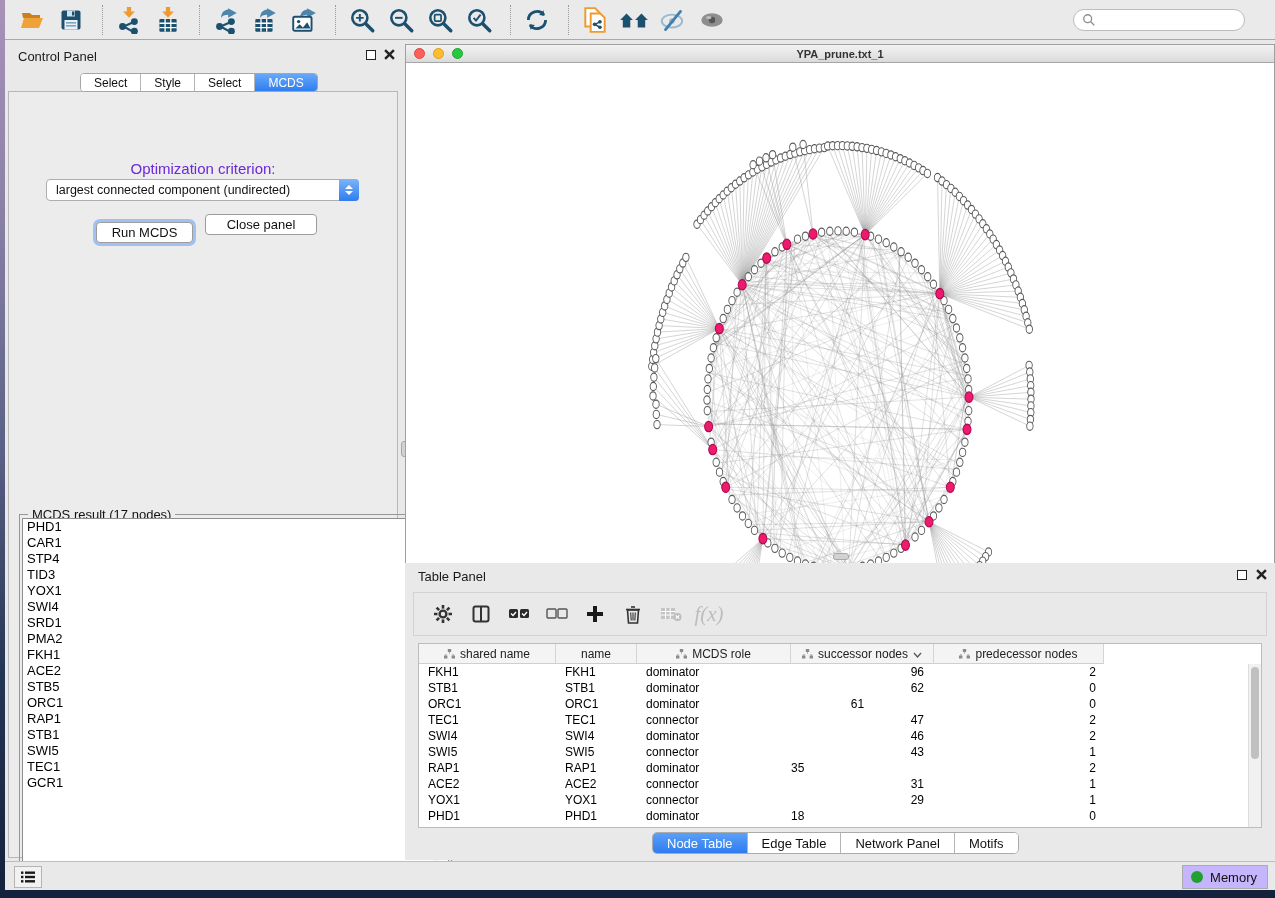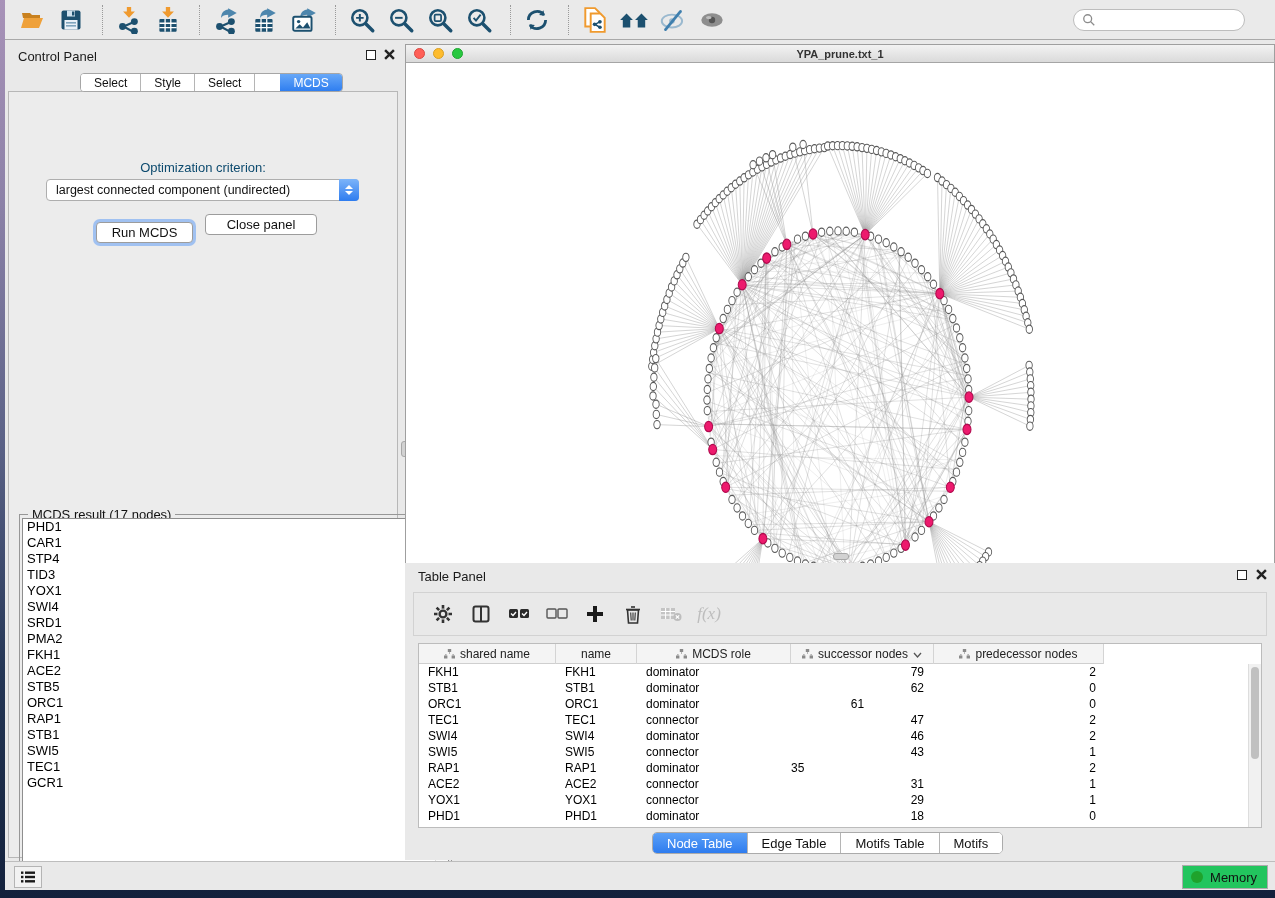--- a/index.html
+++ b/index.html
@@ -20,24 +20,24 @@
 
   
   .control-panel { position:absolute; left:3px; top:44px; width:393px; height:814px; }
   .cp-titlebar { position:absolute; top:0; left:0; right:0; height:26px; }
   .cp-title { position:absolute; left:10px; top:5px; font-size:13px; color:#1a1a1a; }
   .panel-btns { position:absolute; right:6px; top:5px; display:flex; gap:8px; align-items:center; }
   .float-glyph { width:10px; height:10px; border:1.5px solid #222; background:#fff; }
   .tabs-row { position:absolute; left:72px; top:29px; height:19px; display:flex; border:1px solid #a6a6a6;
     border-radius:4px; overflow:hidden; background:#fff; z-index:3; }
   .tab { font-size:12px; padding:2px 13px; border-right:1px solid #b5b5b5; color:#111; background:#fff; line-height:15px; }
-  .tab:last-child { border-right:none;margin-left:25px; }
+  .tab:last-child { border-right:none; }
   .tab.active { background:linear-gradient(180deg,#67a8f8,#2f7ef0); color:#fff; }
   .cp-content { position:absolute; left:0; top:47px; right:3px; bottom:0; background:#ececec; border:1px solid #b7b7b7; }
-  .opt-label { position:absolute; left:0; right:0; top:68px; text-align:center; font-size:13px; color:#0c4a6e; }
+  .opt-label { position:absolute; left:0; right:0; top:68px; text-align:center; font-size:15px; color:#6d28d9; }
   .dropdown { position:absolute; left:37px; top:87px; width:313px; height:22px; background:#fff;
     border:1px solid #aeaeae; border-radius:4px; display:flex; align-items:center; }
   .dropdown .dd-text { flex:1; font-size:12.5px; padding-left:9px; color:#111; white-space:nowrap; overflow:hidden; }
   .dd-stepper { width:20px; height:22px; margin:-1px -1px -1px 0; border-radius:0 4px 4px 0;
     background:linear-gradient(180deg,#7cb4f9,#2e7cef); display:flex; flex-direction:column; align-items:center; justify-content:center; gap:2px; }
   .dd-up { width:0; height:0; border-left:4px solid transparent; border-right:4px solid transparent; border-bottom:4px solid #fff; }
   .dd-down { width:0; height:0; border-left:4px solid transparent; border-right:4px solid transparent; border-top:4px solid #fff; }
   .btn { position:absolute; height:21px; background:#fff; border:1px solid #9c9c9c; border-radius:4px;
     font-size:13px; color:#111; display:flex; align-items:center; justify-content:center; }
   .btn-run { left:87px; top:122px; width:97px; box-shadow:0 0 0 3px rgba(110,165,245,.6);margin-top:8px; }
@@ -66,41 +66,41 @@
   .nw-canvas { position:absolute; left:0; top:18px; right:0; bottom:0; background:#fff; }
   .nw-canvas svg { width:100%; height:100%; display:block; }
 
   
   .table-panel { position:absolute; left:400px; top:563px; width:870px; height:297px; background:#e9e9e9; }
   .tp-title { position:absolute; left:13px; top:6px; font-size:13px; color:#1a1a1a; }
   .tp-btns { position:absolute; right:8px; top:6px; display:flex; gap:9px; align-items:center; }
   .tp-toolbar { position:absolute; left:8px; top:29px; right:8px; height:44px; background:#e9e9e9;
     border:1px solid #d2d2d2; display:flex; align-items:center; padding-left:14px; }
   .tpbtn { width:30px; height:28px; display:flex; align-items:center; justify-content:center; margin-right:8px; }
-  .fx-label { font-size:17px; font-style:italic; font-family:"Liberation Serif","DejaVu Serif",serif; color:#bdbdbd; }
+  .fx-label { font-size:21px; font-style:italic; font-family:"Liberation Serif","DejaVu Serif",serif; color:#bdbdbd; }
   .table-wrap { position:absolute; left:13px; top:80px; right:13px; height:185px; background:#fff; border:1px solid #bcbcbc; }
   .thead { position:absolute; left:0; top:0; height:20px; display:flex; background:#f4f4f4; border-bottom:1px solid #cfcfcf; }
   .th { display:flex; align-items:center; justify-content:center; gap:5px; font-size:12px; color:#222;
     border-right:1px solid #d4d4d4; height:20px; }
   .tbody { position:absolute; left:0; top:20px; right:13px; bottom:0; overflow:hidden; }
   .tr { display:flex; height:16px; align-items:center; }
   .td { font-size:12px; color:#000; height:16px; line-height:16px; white-space:nowrap; }
   .tscroll { position:absolute; right:0; top:20px; bottom:0; width:13px; background:#f1f1f1; border-left:1px solid #ddd; }
   .tthumb { position:absolute; left:2px; right:2px; top:3px; height:92px; background:#c0c0c0; border-radius:5px; }
   .tp-tabs { position:absolute; left:247px; top:269px; height:22px; display:flex; border:1px solid #ababab;
     border-radius:5px; overflow:hidden; background:#fff; }
   .tp-tab { font-size:13px; padding:2px 14px; line-height:17px; border-right:1px solid #b5b5b5; background:#fff; color:#111; }
   .tp-tab:last-child { border-right:none; }
   .tp-tab.active { background:linear-gradient(180deg,#5ba0f7,#2e7cef); color:#fff; }
 
   
   .statusbar { position:absolute; left:0; right:0; top:861px; height:29px; background:#e9e9e9; border-top:1px solid #bdbdbd; }
   .list-btn { position:absolute; left:9px; top:4px; width:28px; height:22px; background:#f2f2f2; border:1px solid #b4b4b4;
     display:flex; align-items:center; justify-content:center; }
-  .memory-btn { position:absolute; right:7px; top:3px; height:24px; padding:0 10px 0 8px; background:#22c55e;
+  .memory-btn { position:absolute; right:7px; top:3px; height:24px; padding:0 10px 0 8px; background:#c4b5fd;
     border:1px solid #ababab; display:flex; align-items:center; gap:7px; font-size:13px; color:#111; }
   .mem-dot { width:12px; height:12px; border-radius:50%; background:#1fa32c; }
 
   .tree-icon svg { display:block; }
 </style>
 </head>
 <body>
 
 <div class="app">
 
@@ -1146,21 +1146,21 @@
               </svg>
             </span>
             <span>predecessor nodes</span>
           </div>
         </div>
       <div class="tbody" id="tbody">
           <div class="tr">
             <div class="td" style="width: 137px; padding-left: 9px;">FKH1</div>
             <div class="td" style="width: 81px; padding-left: 9px;">FKH1</div>
             <div class="td" style="width: 154px; padding-left: 9px;">dominator</div>
-            <div class="td" style="width: 143px; text-align: right; padding-right: 10px;">79</div>
+            <div class="td" style="width: 143px; text-align: right; padding-right: 10px;">96</div>
             <div class="td" style="width: 170px; text-align: right; padding-right: 8px;">2</div>
           </div>
           <div class="tr">
             <div class="td" style="width: 137px; padding-left: 9px;">STB1</div>
             <div class="td" style="width: 81px; padding-left: 9px;">STB1</div>
             <div class="td" style="width: 154px; padding-left: 9px;">dominator</div>
             <div class="td" style="width: 143px; text-align: right; padding-right: 10px;">62</div>
             <div class="td" style="width: 170px; text-align: right; padding-right: 8px;">0</div>
           </div>
           <div class="tr">
@@ -1209,33 +1209,33 @@
             <div class="td" style="width: 137px; padding-left: 9px;">YOX1</div>
             <div class="td" style="width: 81px; padding-left: 9px;">YOX1</div>
             <div class="td" style="width: 154px; padding-left: 9px;">connector</div>
             <div class="td" style="width: 143px; text-align: right; padding-right: 10px;">29</div>
             <div class="td" style="width: 170px; text-align: right; padding-right: 8px;">1</div>
           </div>
           <div class="tr">
             <div class="td" style="width: 137px; padding-left: 9px;">PHD1</div>
             <div class="td" style="width: 81px; padding-left: 9px;">PHD1</div>
             <div class="td" style="width: 154px; padding-left: 9px;">dominator</div>
-            <div class="td" style="width: 143px; text-align: right; padding-right: 10px;">18</div>
+            <div class="td" style="width: 143px; text-align: left; padding-right: 10px;">18</div>
             <div class="td" style="width: 170px; text-align: right; padding-right: 8px;">0</div>
           </div>
         </div>
       <div class="tscroll">
           <div class="tthumb"></div>
         </div>
     </div>
 
     <div class="tp-tabs" id="tp-tabs">
         <div class="tp-tab active">Node Table</div>
         <div class="tp-tab">Edge Table</div>
-        <div class="tp-tab">Motifs Table</div>
+        <div class="tp-tab">Network Panel</div>
         <div class="tp-tab">Motifs</div>
       </div>
   </div>
 
   <div class="statusbar">
     <div class="list-btn">
       <svg width="16" height="14" viewBox="0 0 16 14">
           <g fill="#1a1a1a">
             <rect x="1" y="1.5" width="2.4" height="2.4"></rect>
             <rect x="5" y="1.5" width="10" height="2.4"></rect>

